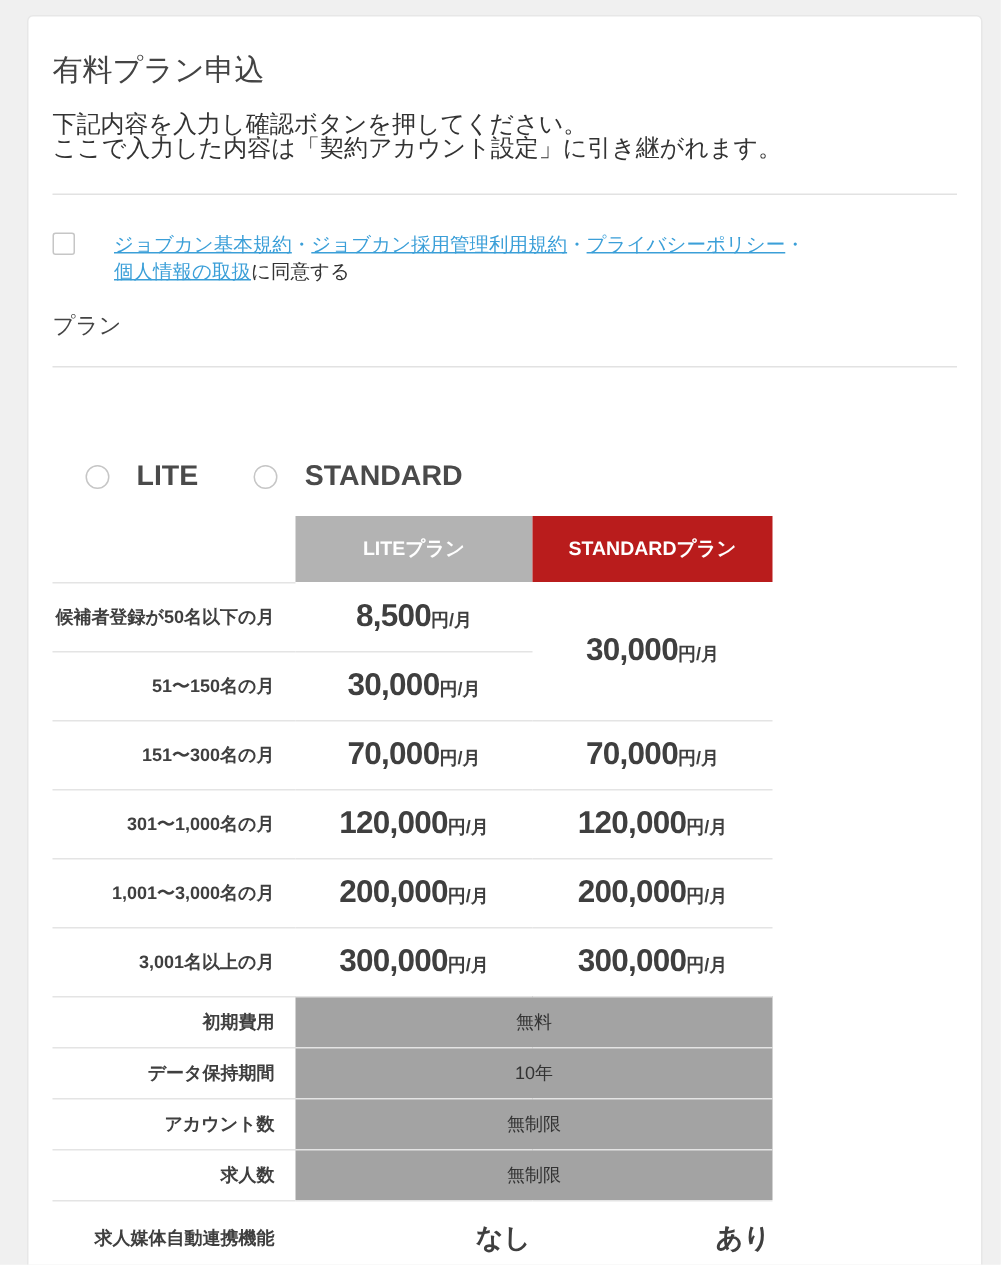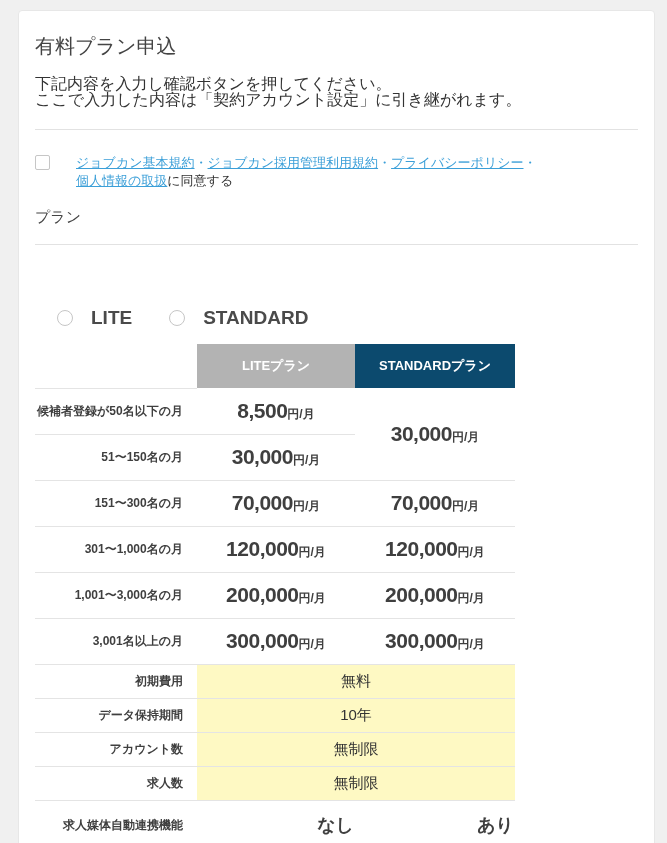--- a/index.html
+++ b/index.html
@@ -94,38 +94,38 @@
     table-layout: fixed;
     width: 480px;
     margin-top: 14px;
   }
   col.c-label { width: 162px; }
   col.c-lite  { width: 158px; }
   col.c-std   { width: 160px; }
   table.pricing th { height: 44px; font-size: 13px; font-weight: bold; color: #ffffff; }
   th.h-empty { background: #ffffff; border-bottom: 1px solid #e4e4e4; }
   th.h-lite  { background: #b3b3b3; }
-  th.h-std   { background: #0c4a6e; }
+  th.h-std   { background: #b91c1c; }
   table.pricing td { border-bottom: 1px solid #e4e4e4; }
   td.lbl {
     text-align: right;
     padding-right: 14px;
     font-size: 12px;
     font-weight: 600;
     color: #3f3f3f;
   }
   tr.price-row td { height: 46px; }
   td.price { text-align: center; color: #3f3f3f; white-space: nowrap; }
   td.price .num { font-size: 21px; font-weight: bold; letter-spacing: -0.5px; }
   td.price .unit { font-size: 12px; font-weight: bold; }
   tr.info-row td { height: 34px; }
   td.info-val {
-    background: #fef9c3;
+    background: #a3a3a3;
     text-align: center;
-    font-size: 15px;
+    font-size: 12px;
     color: #333333;
   }
   tr.feature-row td { height: 50px; }
   td.feat {
     text-align: right;
     font-size: 18px;
     font-weight: bold;
     color: #3f3f3f;
   }
   .coupon-row {

